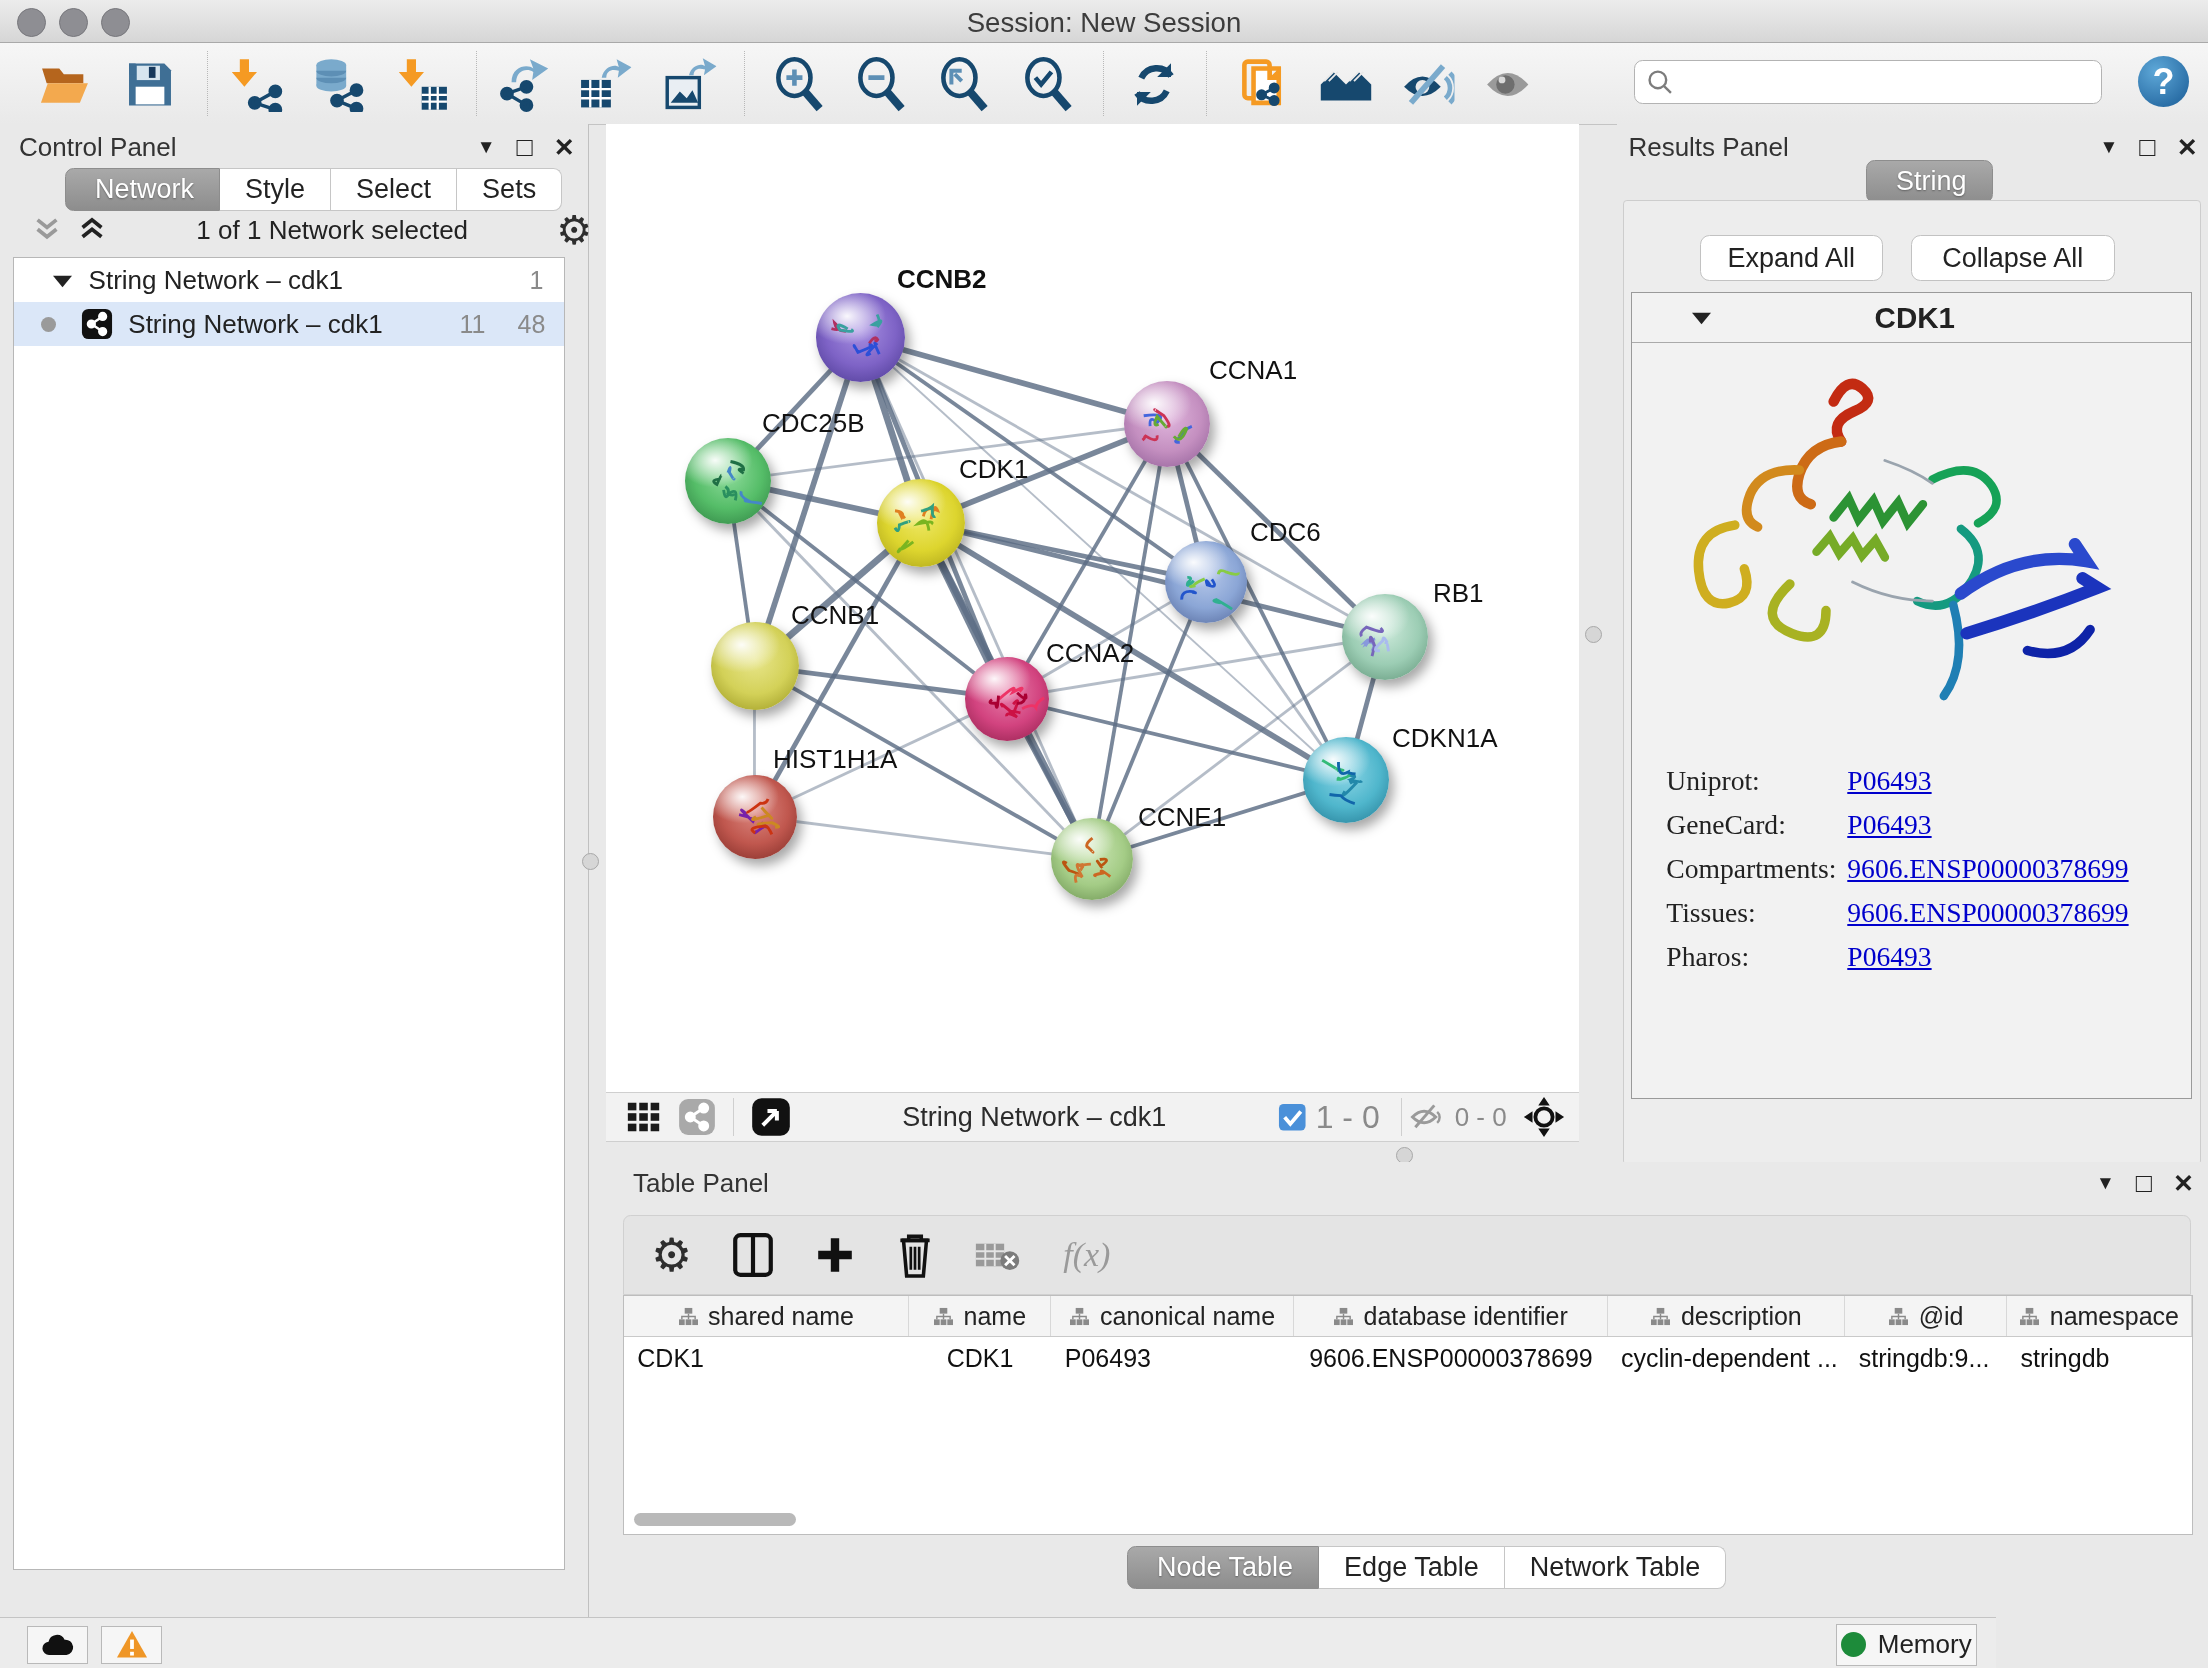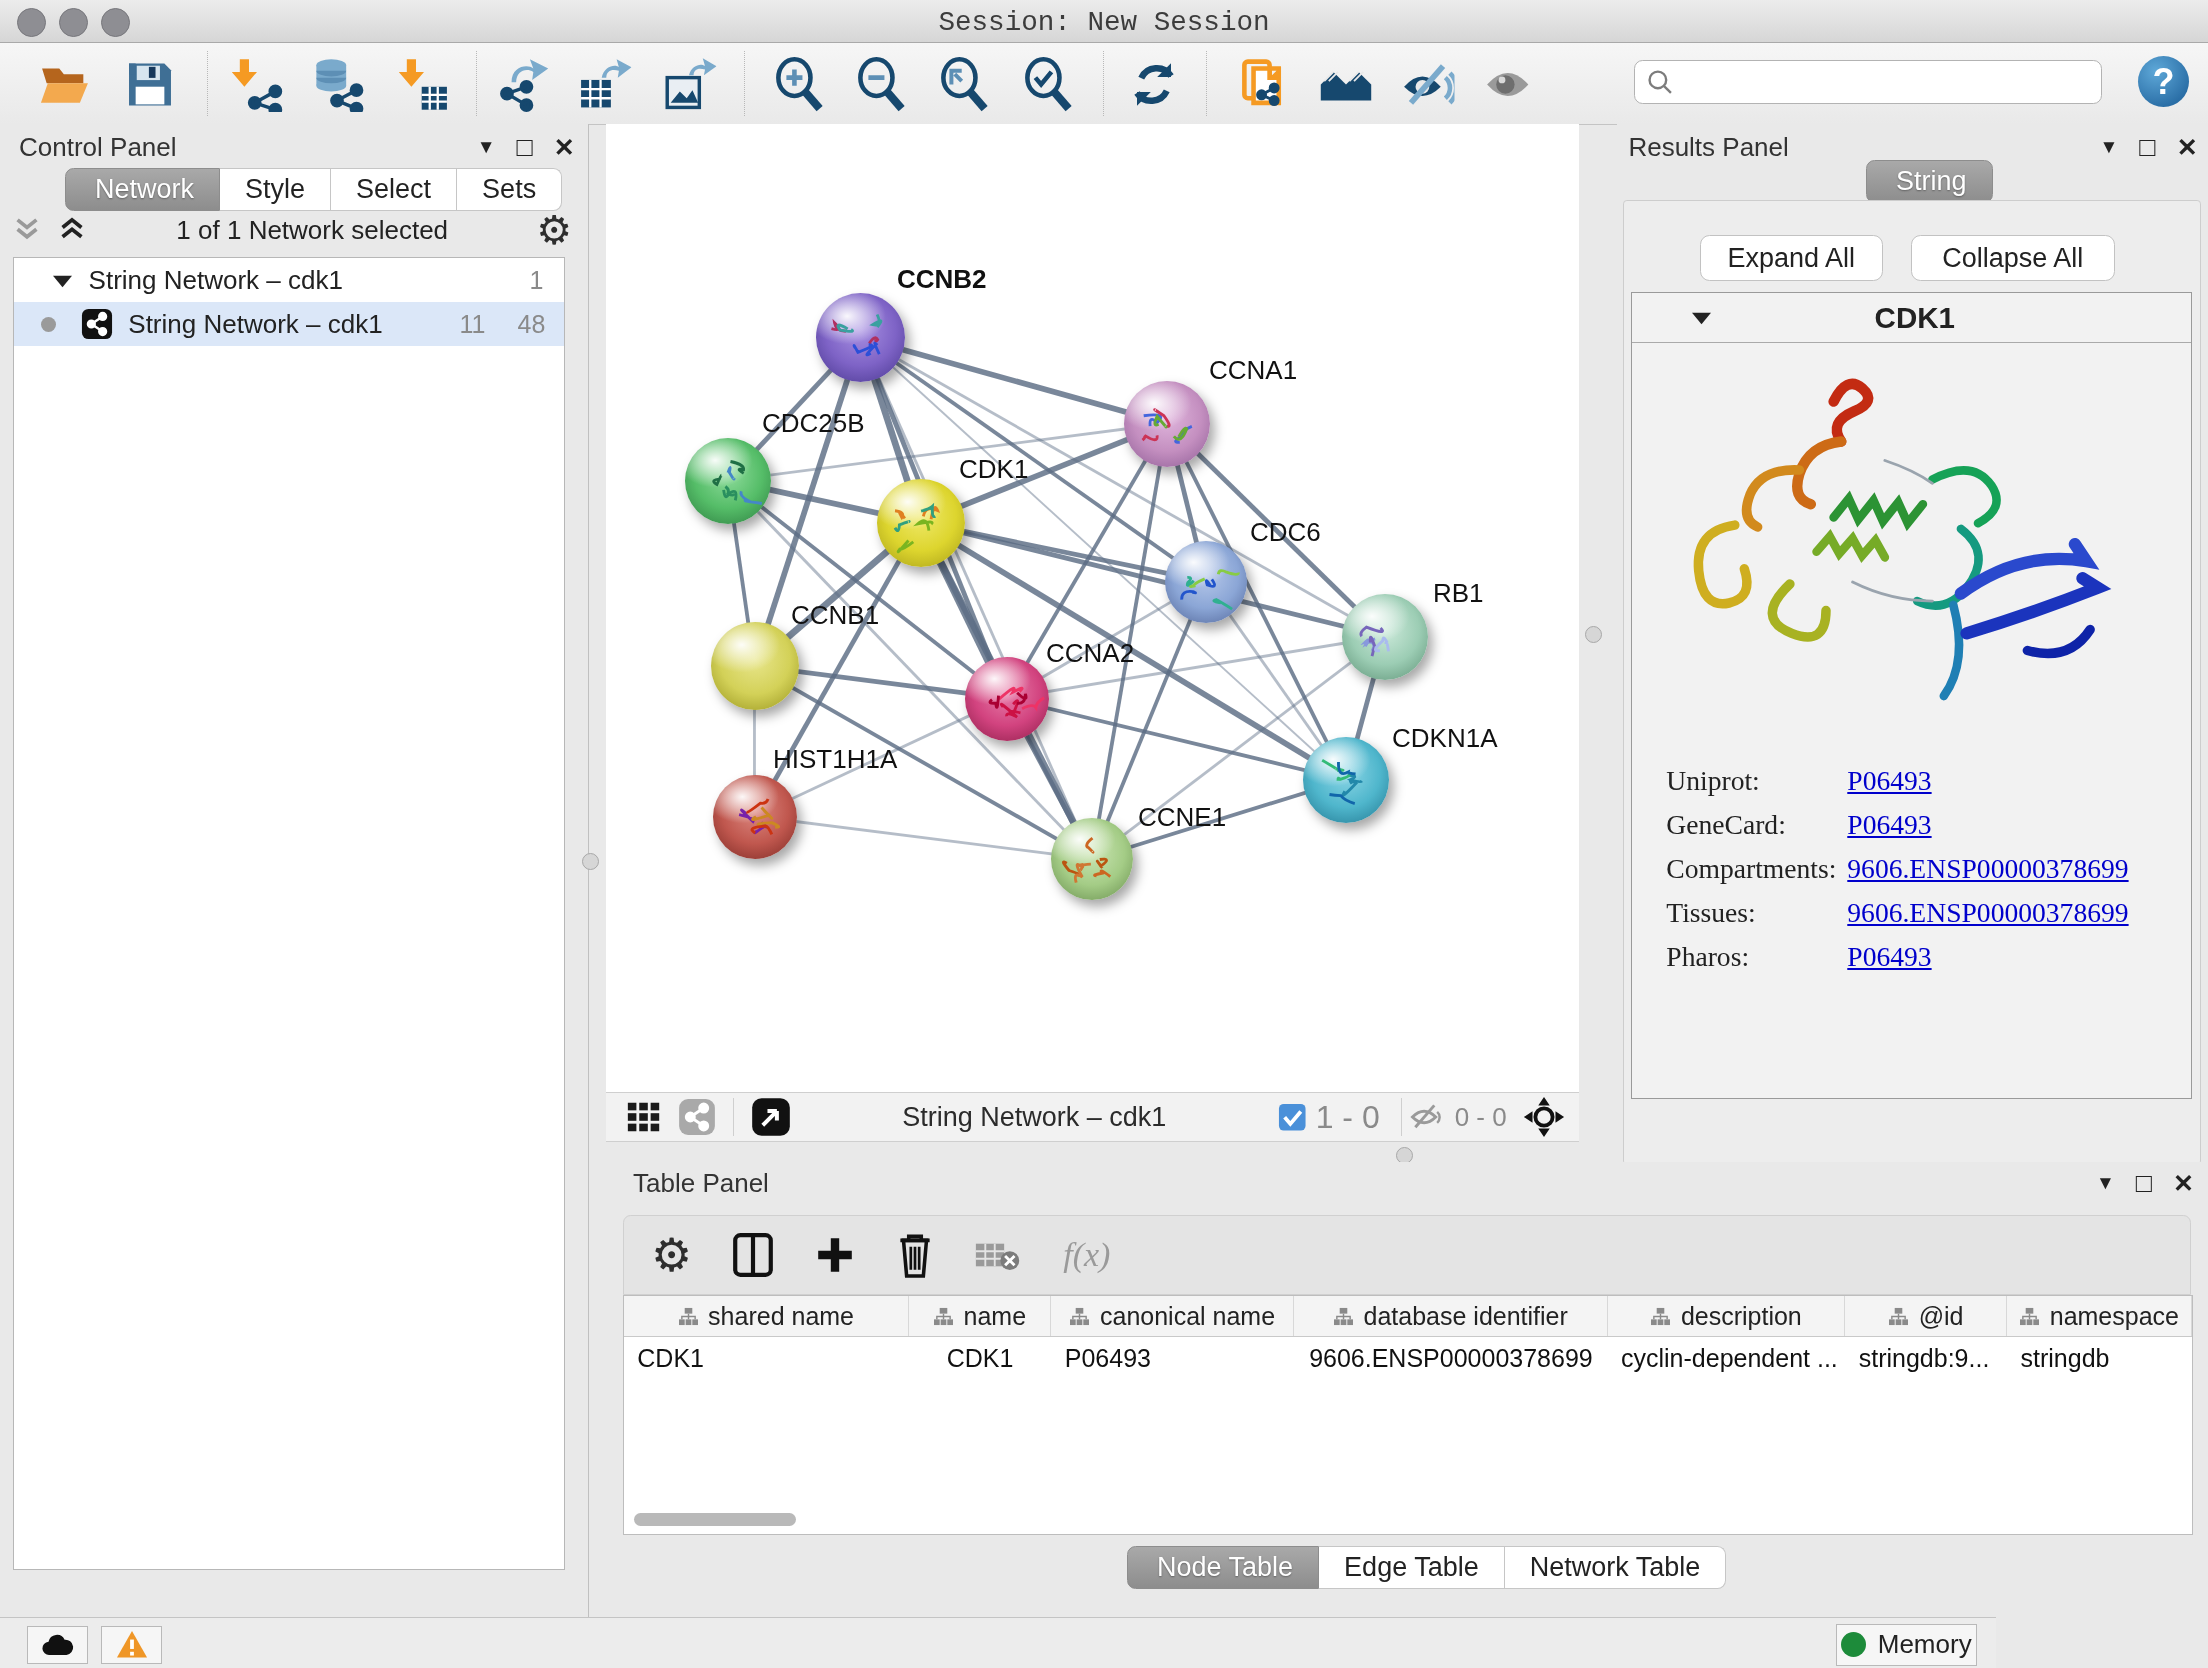--- a/index.html
+++ b/index.html
@@ -3,21 +3,21 @@
 <meta charset="utf-8">
 <style>
   html,body{margin:0;padding:0;background:#d8d8d8;}
   #app{position:relative;width:2208px;height:1668px;background:#e9e9e9;overflow:hidden;
        font-family:"Liberation Sans",sans-serif;color:#222;}
   
   .titlebar{position:absolute;left:0;top:0;width:2208px;height:42px;
     background:linear-gradient(#ececec,#d6d6d6);border-bottom:1px solid #a9a9a9;}
   .traffic{position:absolute;top:7.6px;width:27px;height:27px;border-radius:50%;
     background:#8e8e93;border:1px solid #77777c;}
-  .win-title{position:absolute;top:6.7px;width:100%;text-align:center;font-size:27.6px;color:#3c3c3c;font-family:Liberation Mono, monospace;}
+  .win-title{position:absolute;top:6.7px;width:100%;text-align:center;font-size:27.6px;color:#3c3c3c;}
   
   .toolbar{position:absolute;left:0;top:43px;width:2208px;height:81px;
     background:linear-gradient(#f6f6f6,#e9e9e9);border-bottom:1px solid #c4c4c4;}
   .tb-icon{position:absolute;top:11.4px;width:61px;height:61px;transform:translateX(-50%);
     display:flex;align-items:center;justify-content:center;}
   .tb-sep{position:absolute;top:7.6px;width:0;height:65px;border-left:1.9px dotted #b8b8b8;}
   .searchbox{position:absolute;left:1634px;top:17px;width:468px;height:44px;background:#fff;
     border:1px solid #b3b3b3;border-radius:8.6px;display:flex;align-items:center;padding-left:11.4px;box-sizing:border-box;}
   .searchbox input{border:none;outline:none;font-size:25px;width:380px;background:transparent;}
   .helpbtn{position:absolute;left:2138px;top:13.3px;width:51px;height:51px;border-radius:50%;
@@ -29,21 +29,21 @@
   .seg-tabs{position:absolute;display:flex;}
   .seg-tab{font-size:27px;padding:4.8px 25px;background:#fff;border:1px solid #c6c6c6;border-left:none;
     color:#222;}
   .seg-tab:first-child{border-left:1px solid #c6c6c6;border-radius:8.6px 0 0 8.6px;}
   .seg-tab:last-child{border-radius:0 8.6px 8.6px 0;}
   .seg-tab.active{background:linear-gradient(#a9a9a9,#8d8d8d);color:#fff;border-color:#8d8d8d;
     text-shadow:0 1px 1.9px rgba(0,0,0,.35);padding-left:29px;}
   
   .control-panel{position:absolute;left:0;top:124px;width:588px;height:1493px;background:#e9e9e9;
     border-right:1px solid #c0c0c0;}
-  .cp-netbar{position:absolute;left:11px;top:88px;width:561px;height:36px;display:flex;align-items:center;}
+  .cp-netbar{position:absolute;left:31px;top:88px;width:561px;height:36px;display:flex;align-items:center;}
   .cp-list{position:absolute;left:13.3px;top:133px;width:550px;height:1311px;background:#fff;
     border:1px solid #b7b7b7;}
   .tree-row{height:44px;display:flex;align-items:center;font-size:26px;}
   .tree-row.selected{background:#dbe7f8;}
   .count{color:#8a8a8a;font-size:25px;}
   
   .netview{position:absolute;left:606px;top:124px;width:973px;height:968px;background:#fff;}
   .netview svg.edges{position:absolute;left:0;top:0;}
   .node{position:absolute;border-radius:50%;box-shadow:4.8px 6.7px 11.4px rgba(0,0,0,.35);}
   .node svg{position:absolute;left:0;top:0;}

